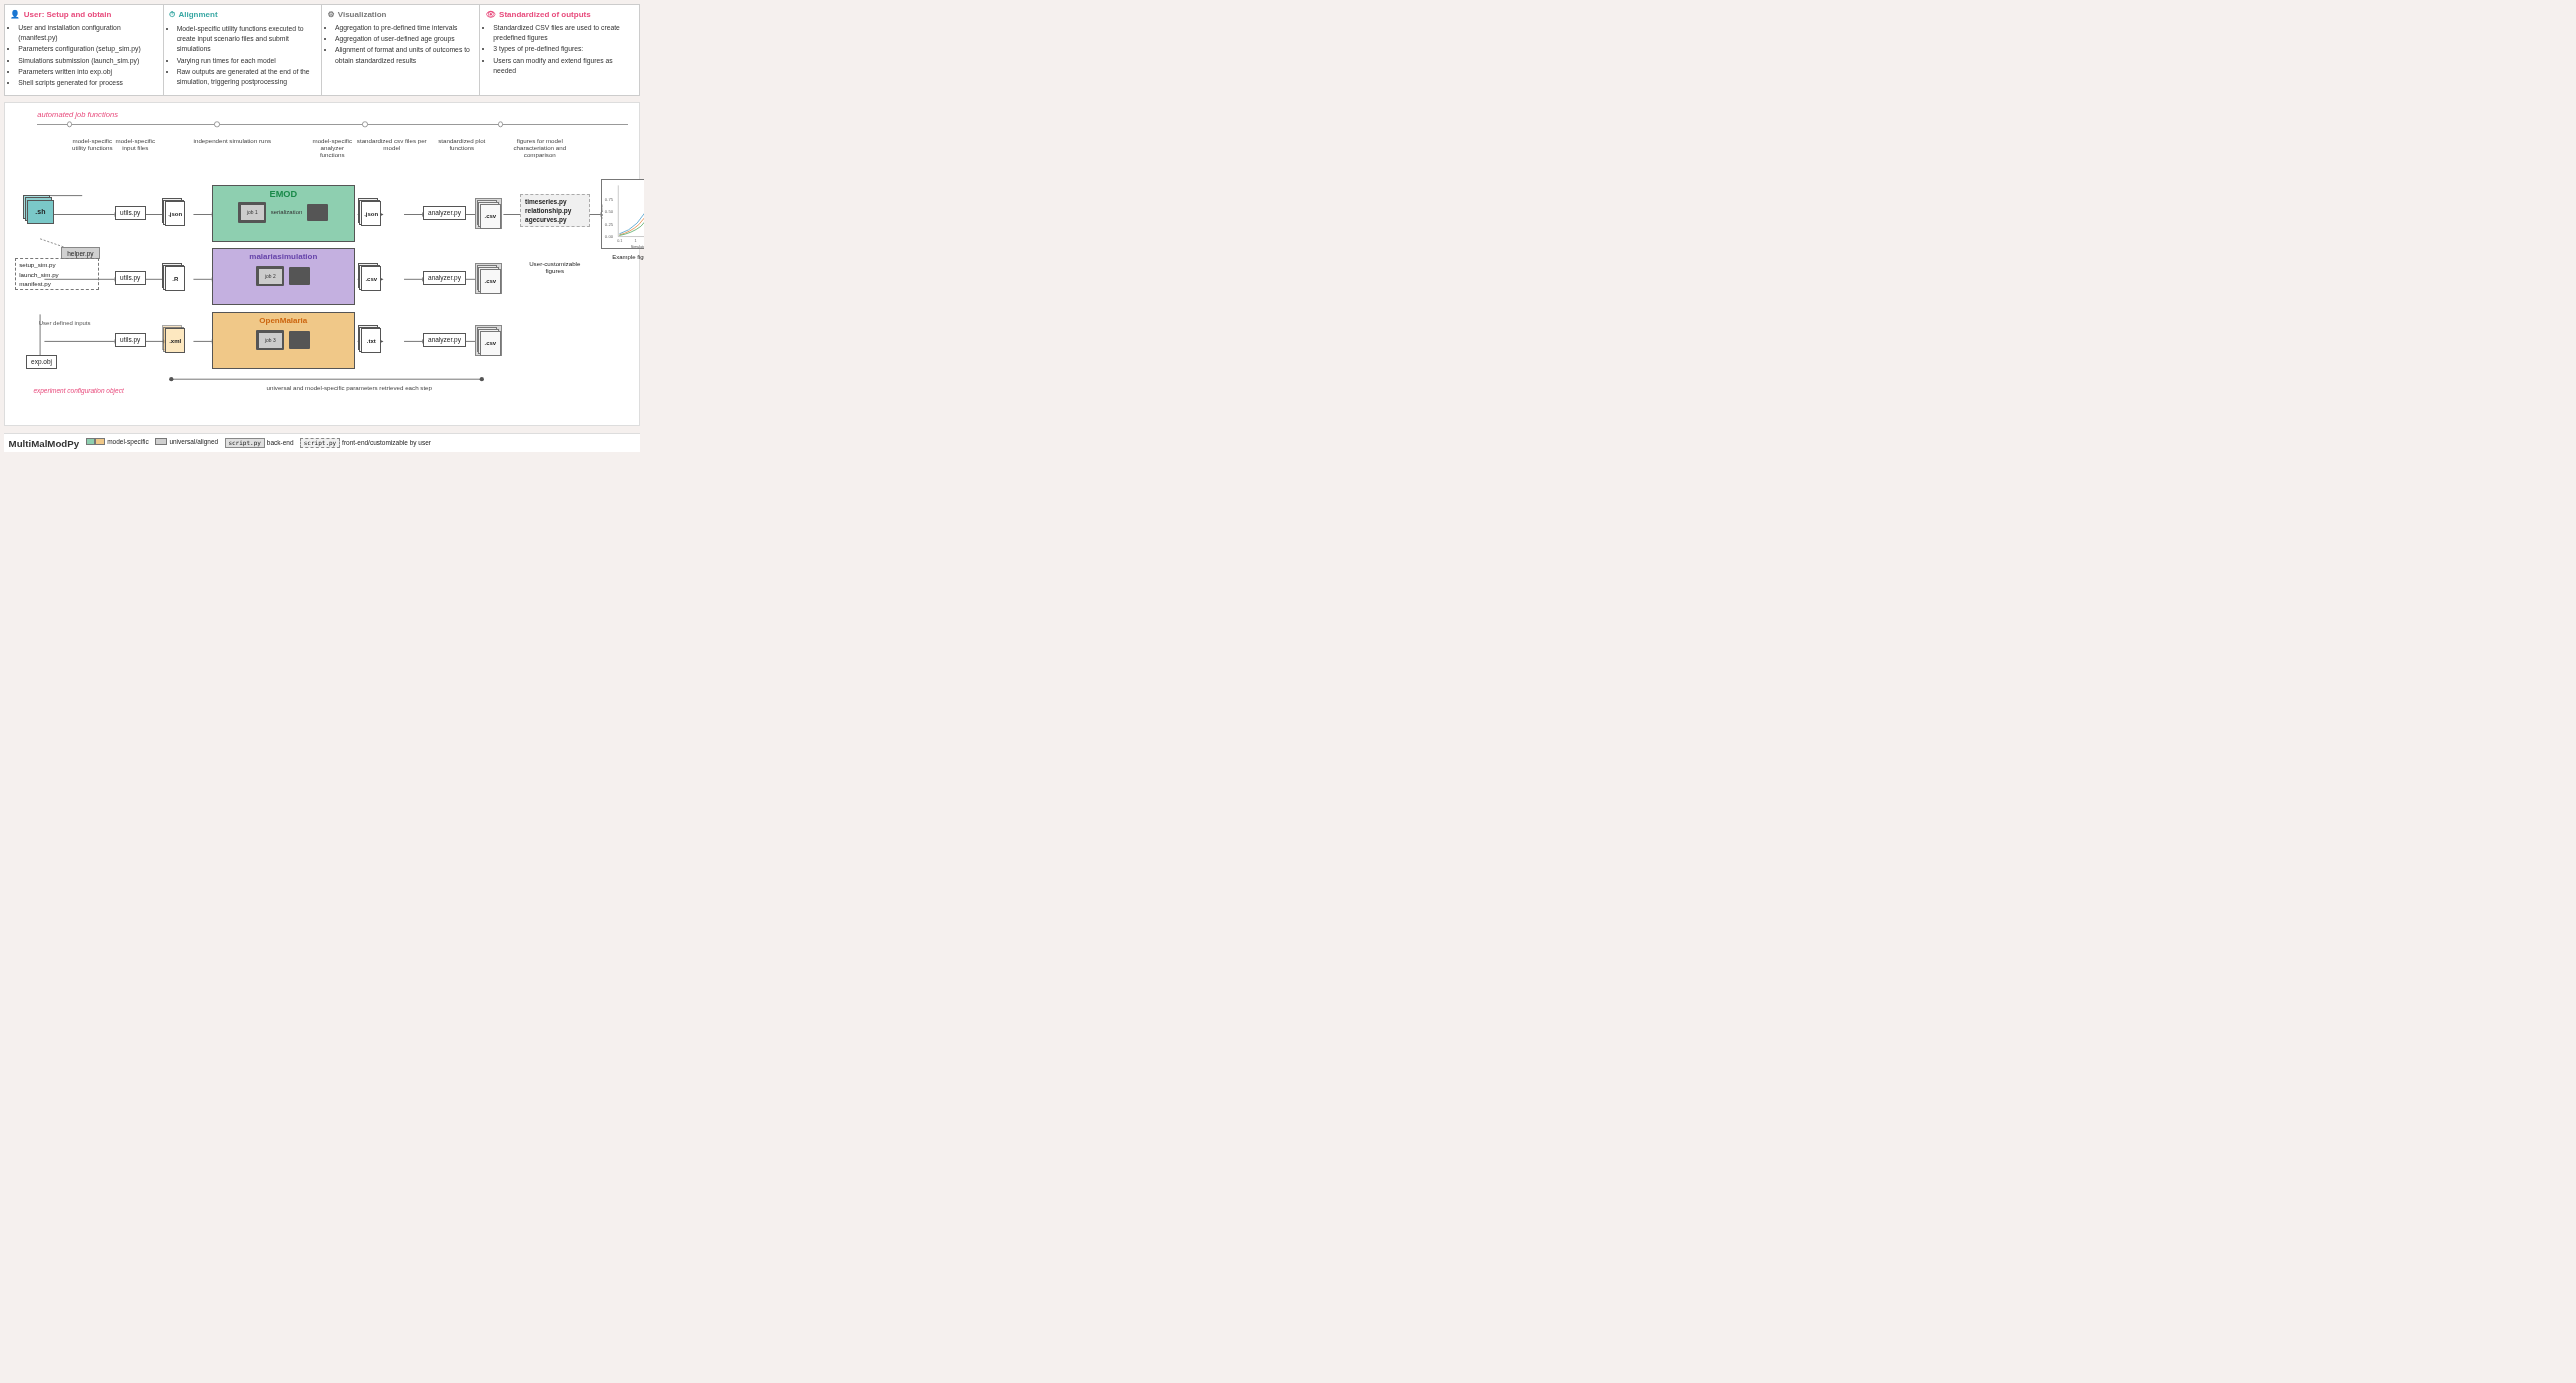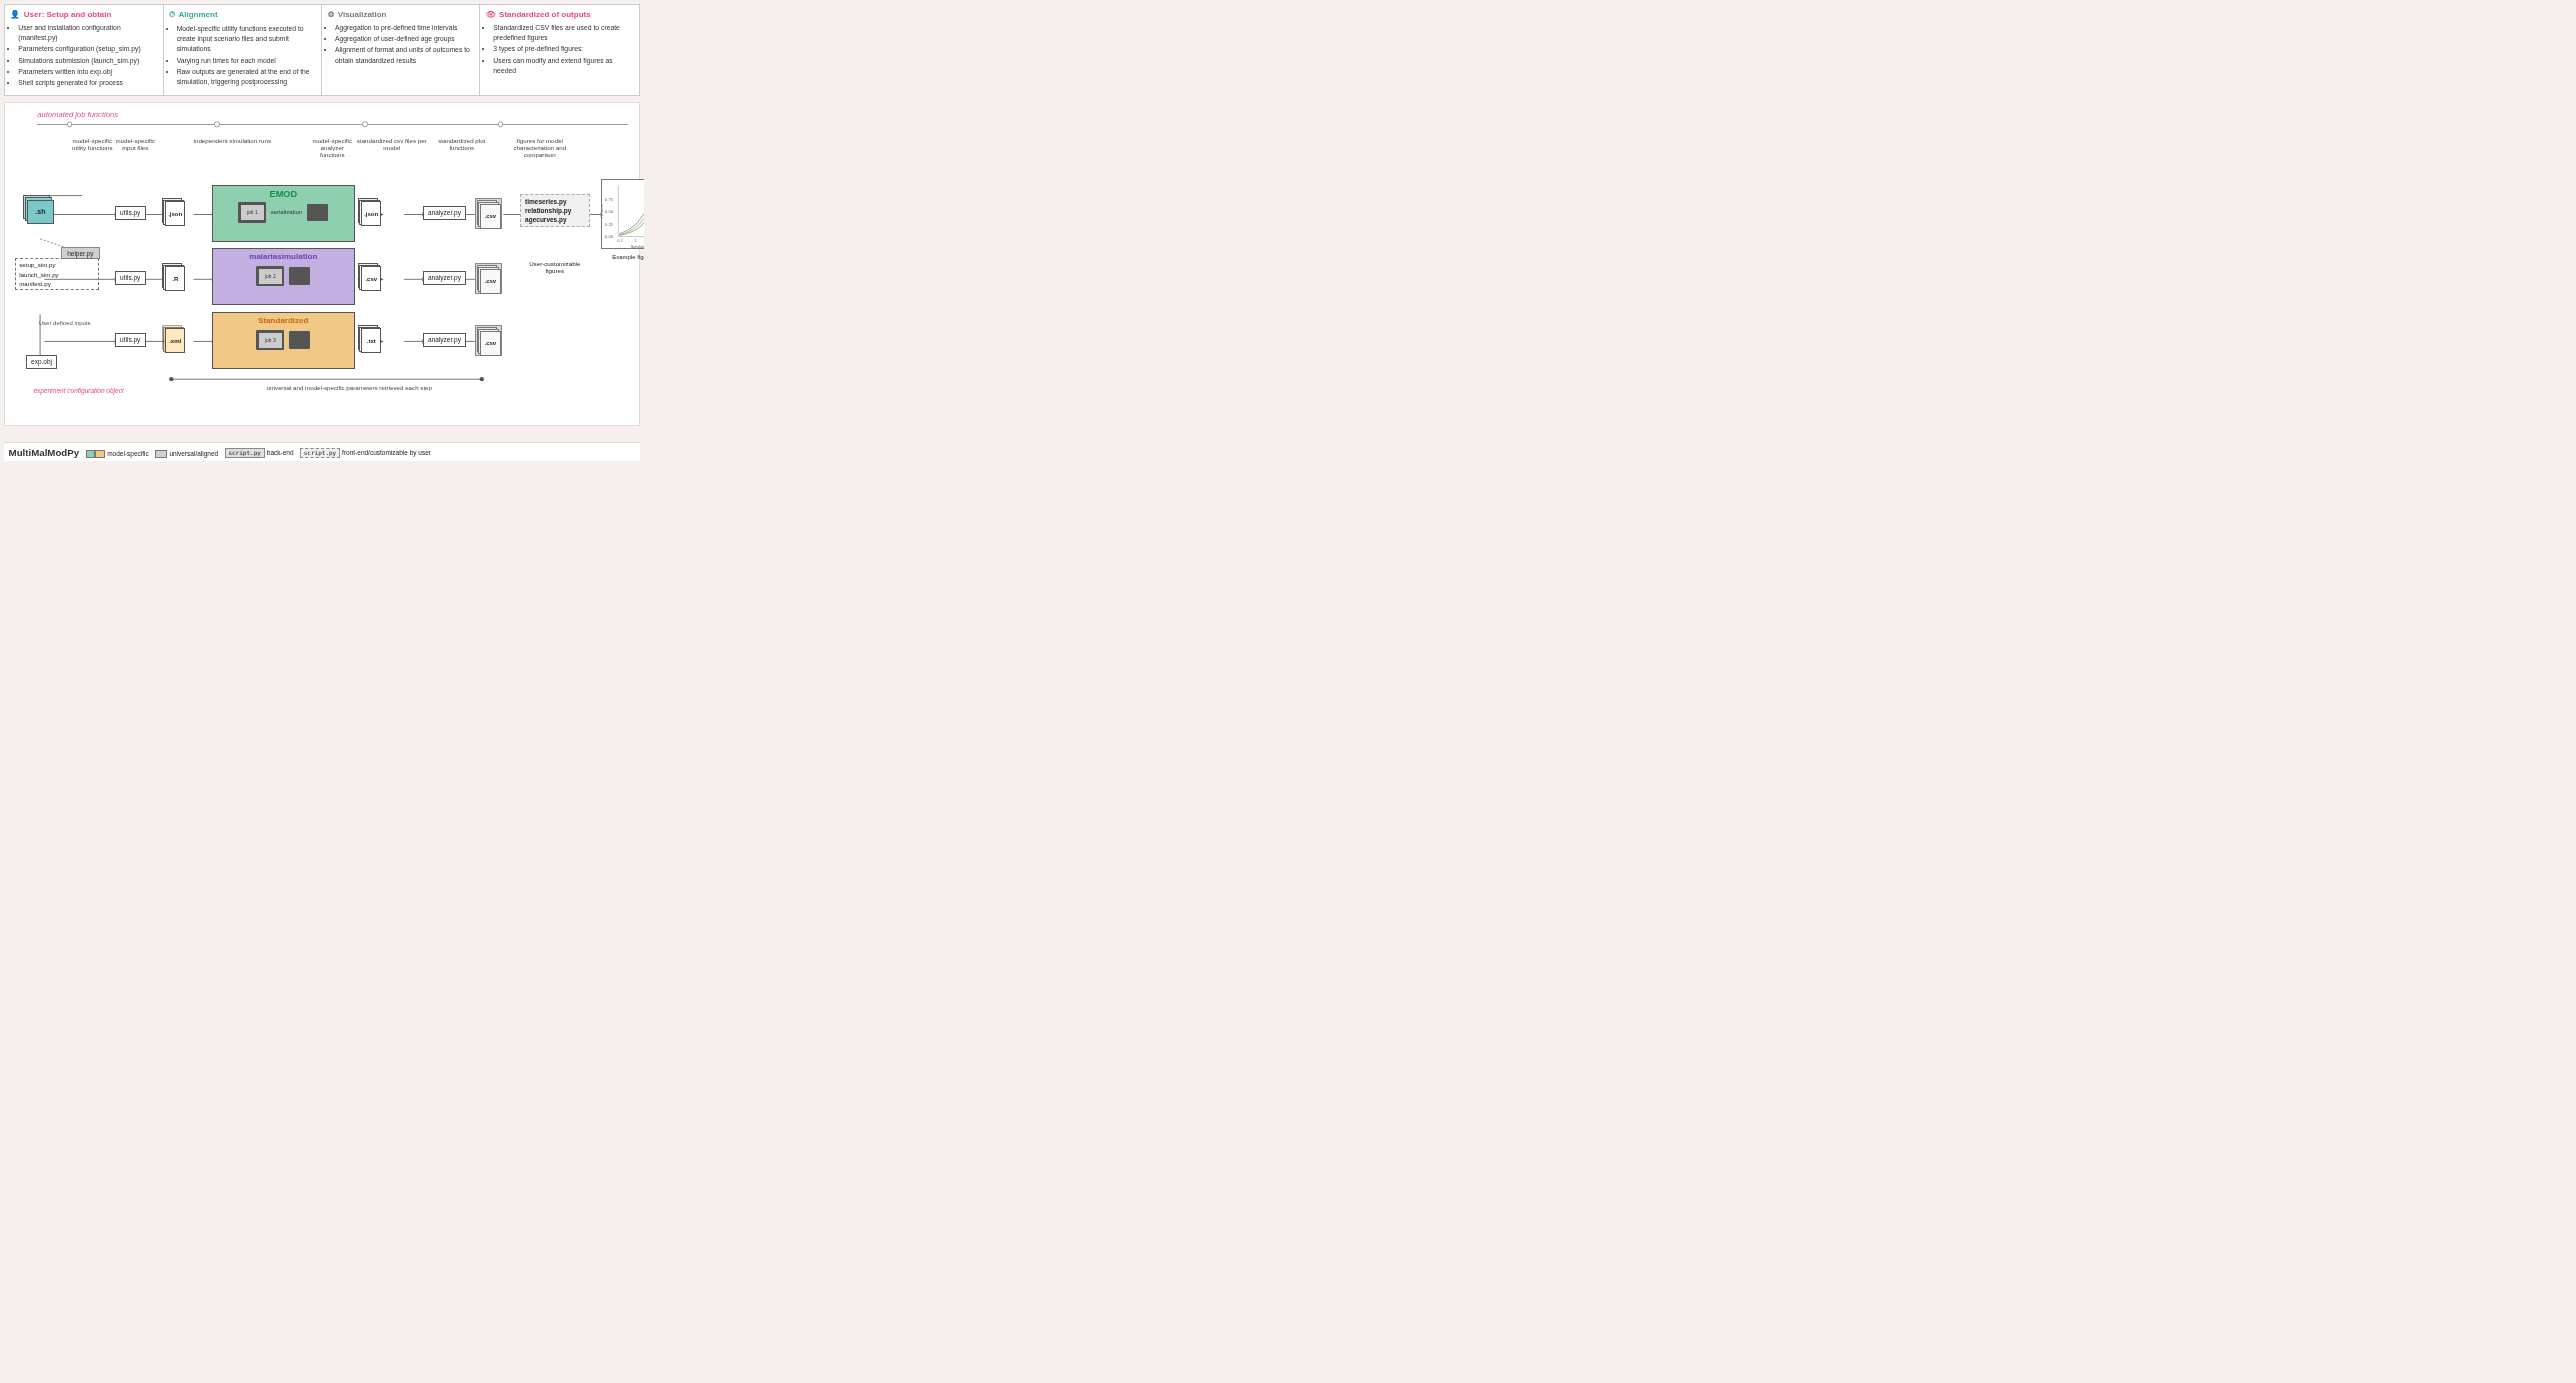--- a/index.html
+++ b/index.html
@@ -103,23 +103,23 @@
       background: white;
       padding: 2.2px 4.3px;
       font-size: 6.5px;
       text-align: center;
       white-space: nowrap;
     }
 
     
     .footer-legend {
       display: flex;
-      align-items: flex-end;
+      align-items: flex-start;
       gap: 6.5px;
-      margin-top: 16px;
+      margin-top: 7px;
       padding: 3.2px 4.3px;
       background: white;
       border-top: 0.5px solid #ddd;
       font-size: 6.5px;
     }
 
     .legend-item {
       display: flex;
       align-items: center;
       gap: 2.2px;
@@ -396,21 +396,21 @@
           <div style="text-align:center; font-size:8px; font-weight:bold; color:#6644aa; padding-top:3.2px;">malariasimulation</div>
           <div style="display:flex; justify-content:center; align-items:center; gap:4.3px; margin-top:4.3px;">
             <div style="background:#555; width:28px; height:20.5px; border-radius:1.1px; display:flex; align-items:center; justify-content:center;">
               <div style="background:#ccc; width:23px; height:15px; font-size:4.9px; display:flex; align-items:center; justify-content:center; color:#333;">job 2</div>
             </div>
             <div style="background:#555; width:21.6px; height:17.3px; border-radius:1.1px;"></div>
           </div>
         </div>
 
         <div style="position:absolute; top:149px; left:200px; width:143px; height:57px; background:#f0c888; border:0.8px solid #555;">
-          <div style="text-align:center; font-size:8px; font-weight:bold; color:#cc6611; padding-top:3.2px;">Standardized</div>
+          <div style="text-align:center; font-size:8px; font-weight:bold; color:#cc6611; padding-top:3.2px;">OpenMalaria</div>
           <div style="display:flex; justify-content:center; align-items:center; gap:4.3px; margin-top:4.3px;">
             <div style="background:#555; width:28px; height:20.5px; border-radius:1.1px; display:flex; align-items:center; justify-content:center;">
               <div style="background:#ccc; width:23px; height:15px; font-size:4.9px; display:flex; align-items:center; justify-content:center; color:#333;">job 3</div>
             </div>
             <div style="background:#555; width:21.6px; height:17.3px; border-radius:1.1px;"></div>
           </div>
         </div>
 
         <div style="position:absolute; top:35px; left:346px;">
           <div style="position:relative; width:24px; height:29px;">

